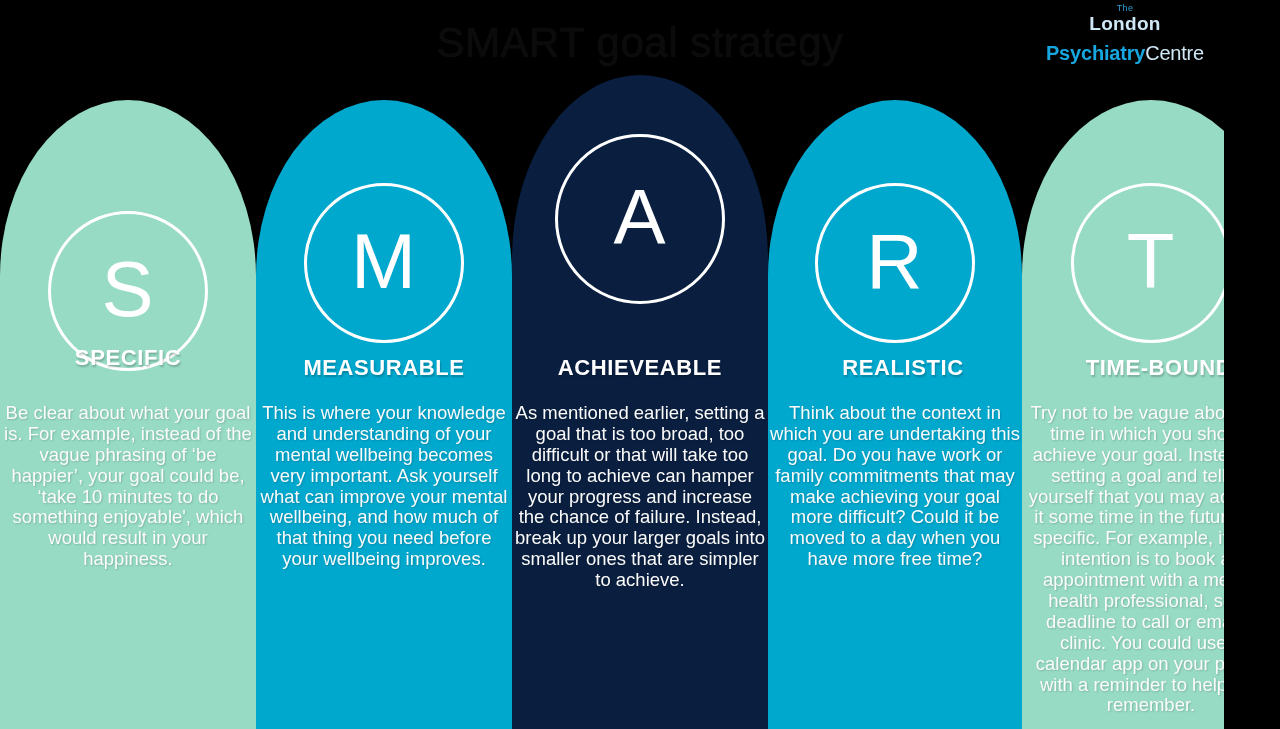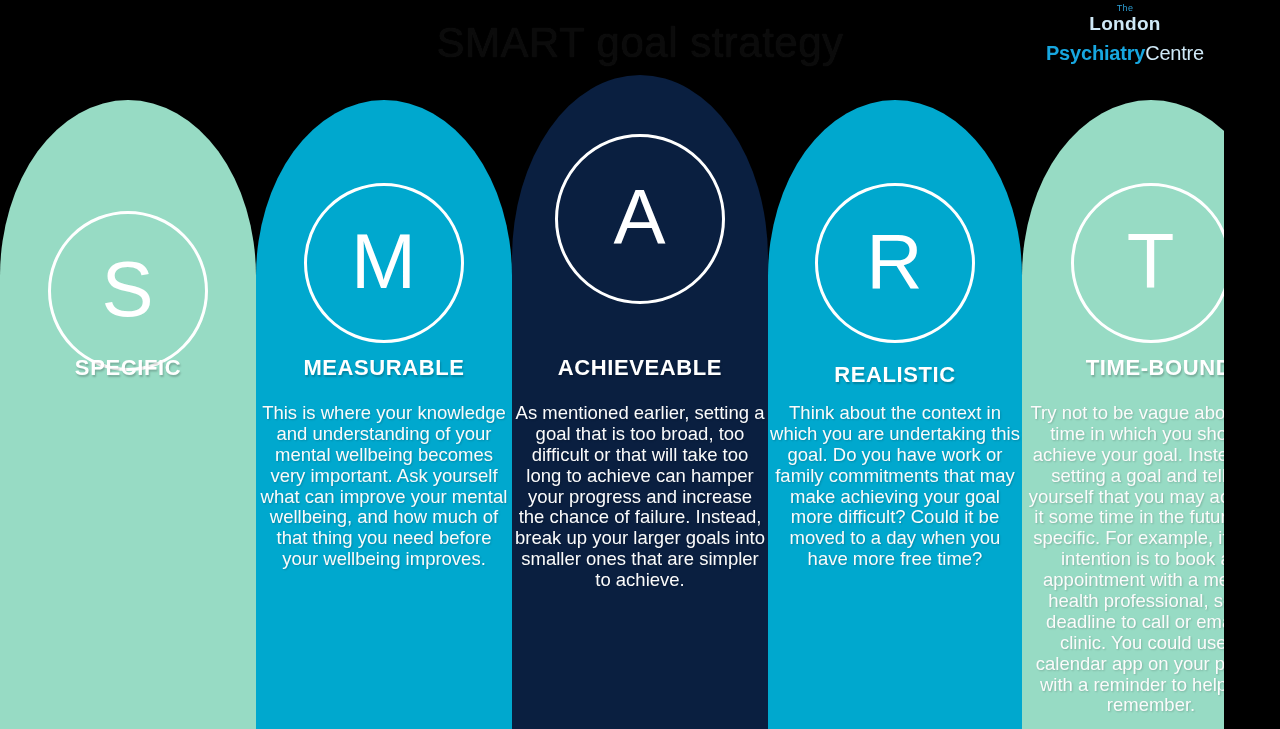--- a/index.html
+++ b/index.html
@@ -150,21 +150,22 @@
     <span class="logo-line3">
       <span class="logo-psych">Psychiatry</span><span class="logo-centre">Centre</span>
     </span>
   </div>
 
   <div class="pillar" style="left:0px; width:256px; height:629px;">
     <div class="pillar-shape" style="height:629px; background:#97DBC4;"></div>
     <div class="circle" style="left:48px; top:111px; width:160px; height:160px;">
       <span class="circle-letter">S</span>
     </div>
-    <div class="pillar-heading" style="top:255px;">SPECIFIC</div>
+    <div class="pillar-heading" style="top:245px;">SPECIFIC</div>
+    <div class="pillar-body" style="top:303px;">Be clear about what your goal is. For example, instead of the vague phrasing of ‘be happier’, your goal could be, ‘take 10 minutes to do something enjoyable', which would result in your happiness.</div>
   </div>
 
   <div class="pillar" style="left:256px; width:256px; height:629px;">
     <div class="pillar-shape" style="height:629px; background:#00A8CE;"></div>
     <div class="circle" style="left:48px; top:83px; width:160px; height:160px;">
       <span class="circle-letter">M</span>
     </div>
     <div class="pillar-heading" style="top:255px;text-align:center;">MEASURABLE</div>
     <div class="pillar-body" style="top:303px;">This is where your knowledge and understanding of your mental wellbeing becomes very important. Ask yourself what can improve your mental wellbeing, and how much of that thing you need before your wellbeing improves.</div>
   </div>
@@ -176,21 +177,21 @@
     </div>
     <div class="pillar-heading" style="top:280px;">ACHIEVEABLE</div>
     <div class="pillar-body" style="top:328px;">As mentioned earlier, setting a goal that is too broad, too difficult or that will take too long to achieve can hamper your progress and increase the chance of failure. Instead, break up your larger goals into smaller ones that are simpler to achieve.</div>
   </div>
 
   <div class="pillar" style="left:768px; width:254px; height:629px;">
     <div class="pillar-shape" style="height:629px; background:#00A8CE;"></div>
     <div class="circle" style="left:47px; top:83px; width:160px; height:160px;">
       <span class="circle-letter">R</span>
     </div>
-    <div class="pillar-heading" style="top:262px;">REALISTIC</div>
+    <div class="pillar-heading" style="top:255px;padding-left:8px;">REALISTIC</div>
     <div class="pillar-body" style="top:303px;">Think about the context in which you are undertaking this goal. Do you have work or family commitments that may make achieving your goal more difficult? Could it be moved to a day when you have more free time?</div>
   </div>
 
   <div class="pillar" style="left:1022px; width:258px; height:629px;">
     <div class="pillar-shape" style="height:629px; background:#97DBC4;"></div>
     <div class="circle" style="left:49px; top:83px; width:160px; height:160px;">
       <span class="circle-letter">T</span>
     </div>
     <div class="pillar-heading" style="top:255px;padding-left:8px;">TIME-BOUND</div>
     <div class="pillar-body" style="top:303px;">Try not to be vague about the time in which you should achieve your goal. Instead of setting a goal and telling yourself that you may achieve it some time in the future, be specific. For example, if your intention is to book an appointment with a mental health professional, set a deadline to call or email a clinic. You could use a calendar app on your phone with a reminder to help you remember.</div>

